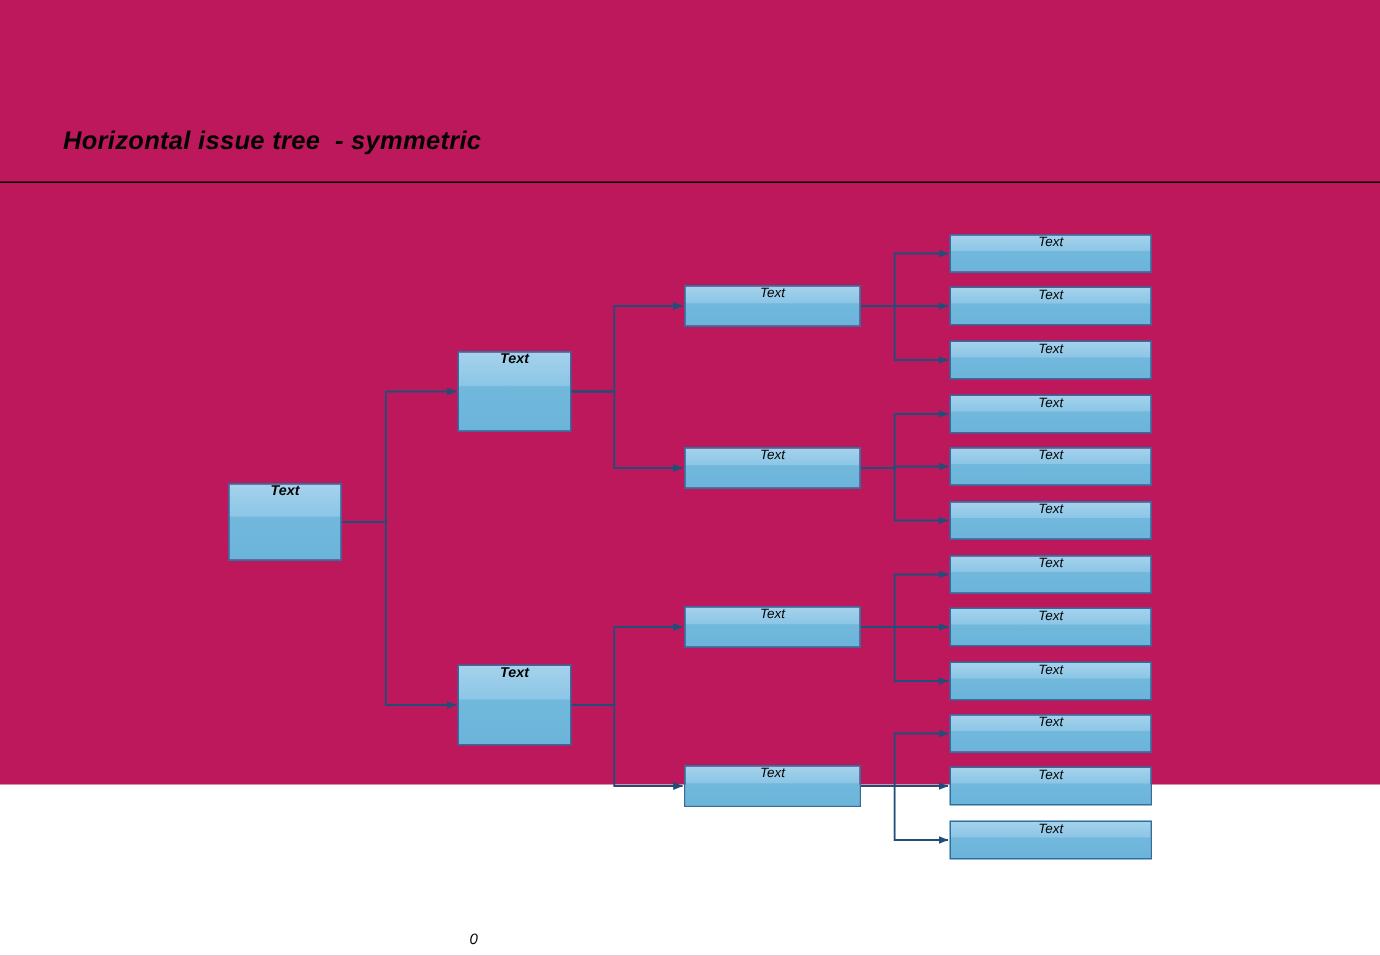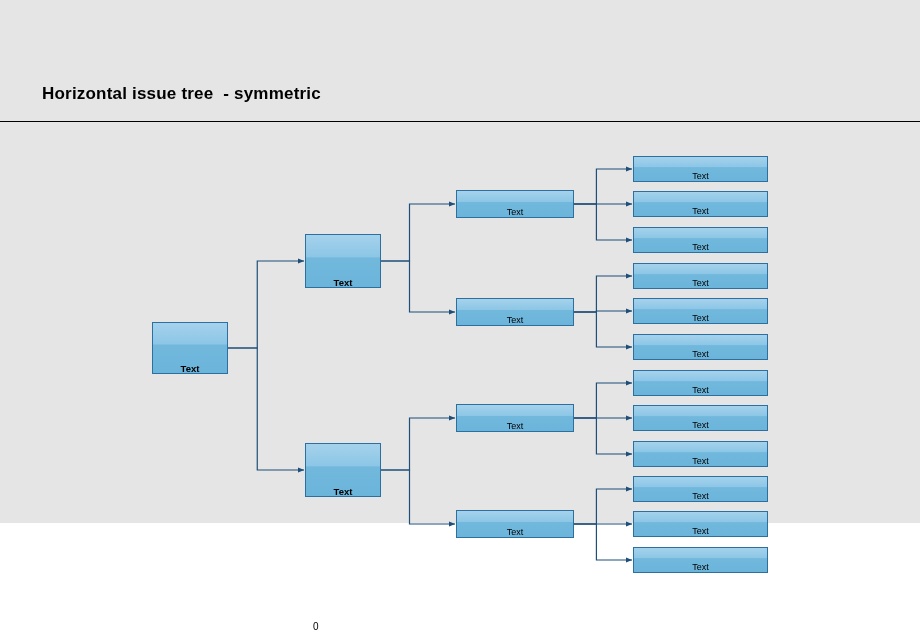--- a/index.html
+++ b/index.html
@@ -12,21 +12,22 @@
     height: 637px;
     position: relative;
     font-family: "Liberation Sans", sans-serif;
     overflow: hidden;
   }
   #slide {
     position: absolute;
     left: 0; top: 0;
     width: 920px;
     height: 523px;
-    background: #e5e5e5;
+    background: #be185d;
+    font-style: italic;
   }
   .title {
     position: absolute;
     left: 42px;
     top: 84px;
     font-size: 17px;
     font-weight: bold;
     color: #000000;
     letter-spacing: 0.2px;
     white-space: pre;
@@ -52,21 +53,21 @@
     top: 0;
     width: 920px;
     height: 637px;
   }
   .node {
     position: absolute;
     box-sizing: border-box;
     border: 1px solid #2d6f9e;
     background: linear-gradient(to bottom, #a5d2ec 0%, #8cc6e6 42%, #72b8dd 44%, #6bb4da 100%);
     display: flex;
-    align-items: flex-end;
+    align-items: flex-start;
     justify-content: center;
     color: #000000;
   }
   .node .label {
     font-size: 9px;
     line-height: 1;
     color: #000000;
     white-space: pre;
   }
   .node.level0 .label,

